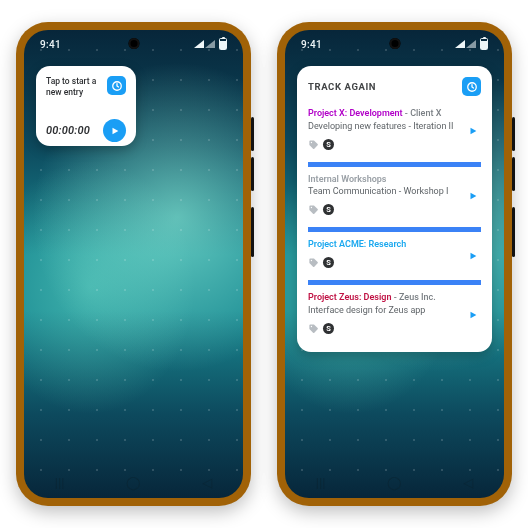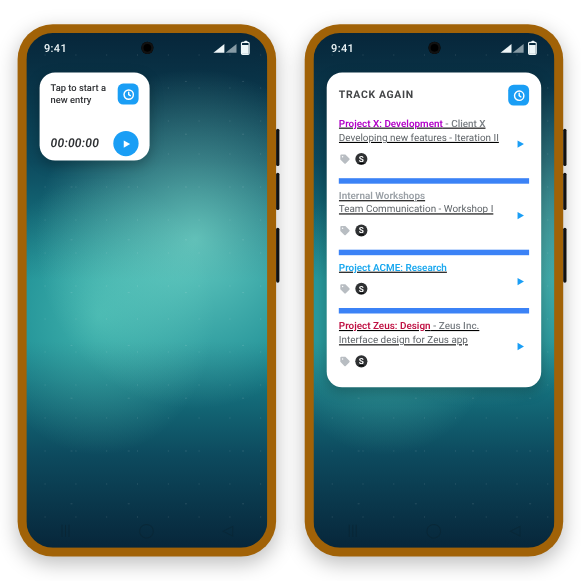--- a/index.html
+++ b/index.html
@@ -227,21 +227,21 @@
     color:#434547;
   }
   .entry{
     display:flex;
     align-items:center;
     gap:6px;
     padding:7px 0 8px 0;
     border-top:5px solid #3b82f6;
   }
   .entry:first-of-type{ border-top:none; padding-top:4px;}
-  .entry-main{ flex:1 1 auto; min-width:0;text-decoration:underline;}
+  .entry-main{ flex:1 1 auto; min-width:0;}
   .line1{
     font-size:9px;
     line-height:1.2;
     white-space:nowrap;
     overflow:hidden;
     text-overflow:ellipsis;
   }
   .proj{ font-weight:600; }
   .client{ color:#7a7f84; font-weight:500;}
   .line2{

